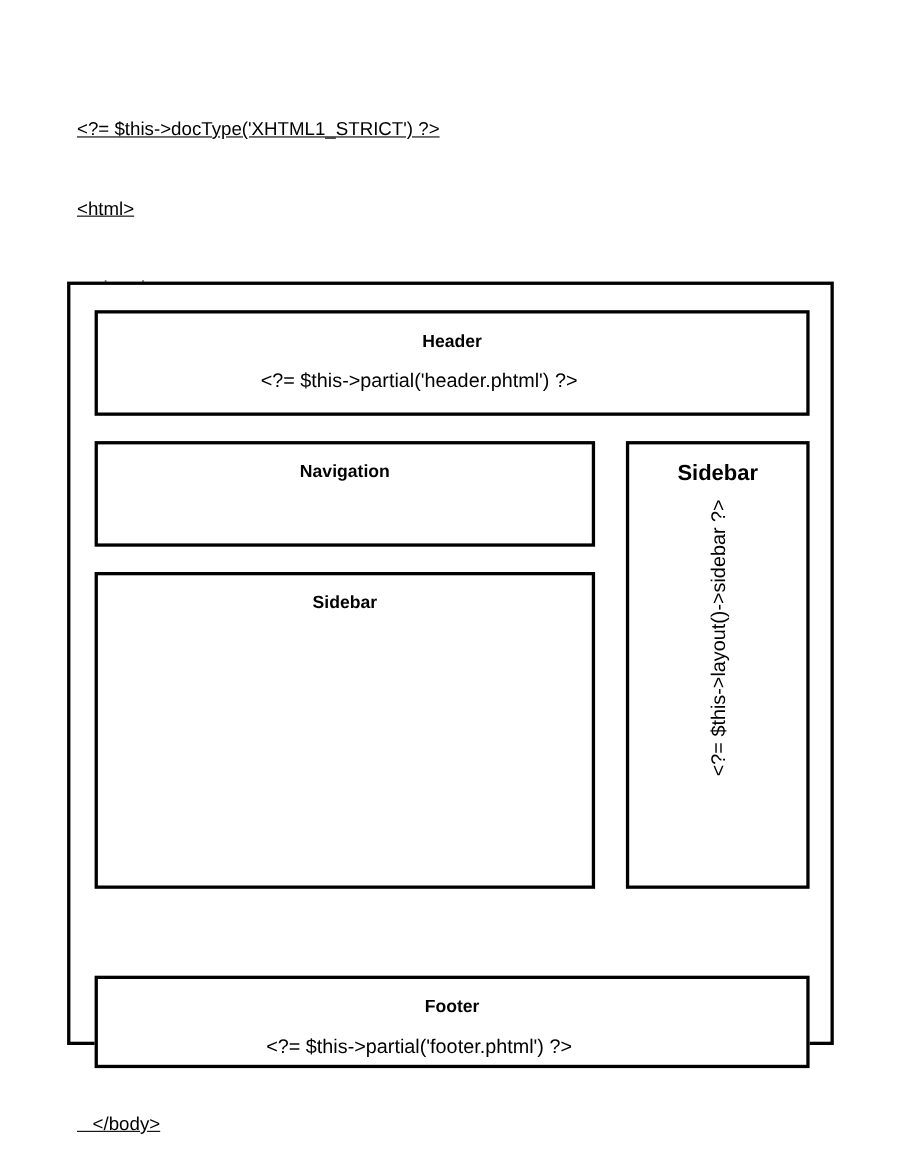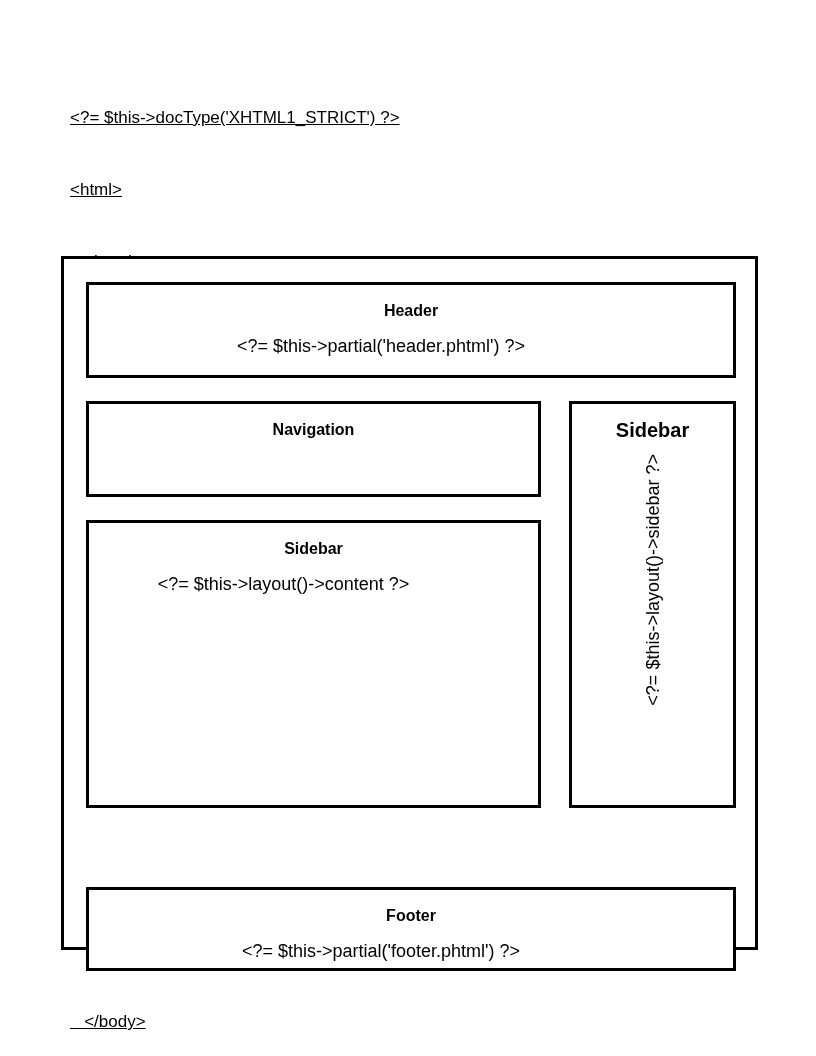--- a/index.html
+++ b/index.html
@@ -163,21 +163,20 @@
     <div class="panel-title">Header</div>
     <div class="panel-code">&lt;?= $this-&gt;partial('header.phtml') ?&gt;</div>
   </div>
 
   <div class="panel panel-nav">
     <div class="panel-title">Navigation</div>
   </div>
 
   <div class="panel panel-content">
     <div class="panel-title">Sidebar</div>
-    <div class="panel-code">&lt;?= $this-&gt;layout()-&gt;content ?&gt;</div>
   </div>
 
   <div class="panel panel-sidebar">
     <div class="sidebar-title">Sidebar</div>
     <div class="sidebar-rotated-wrap">
       <div class="sidebar-rotated">&lt;?= $this-&gt;layout()-&gt;sidebar ?&gt;</div>
     </div>
   </div>
 
   <div class="panel panel-footer">

